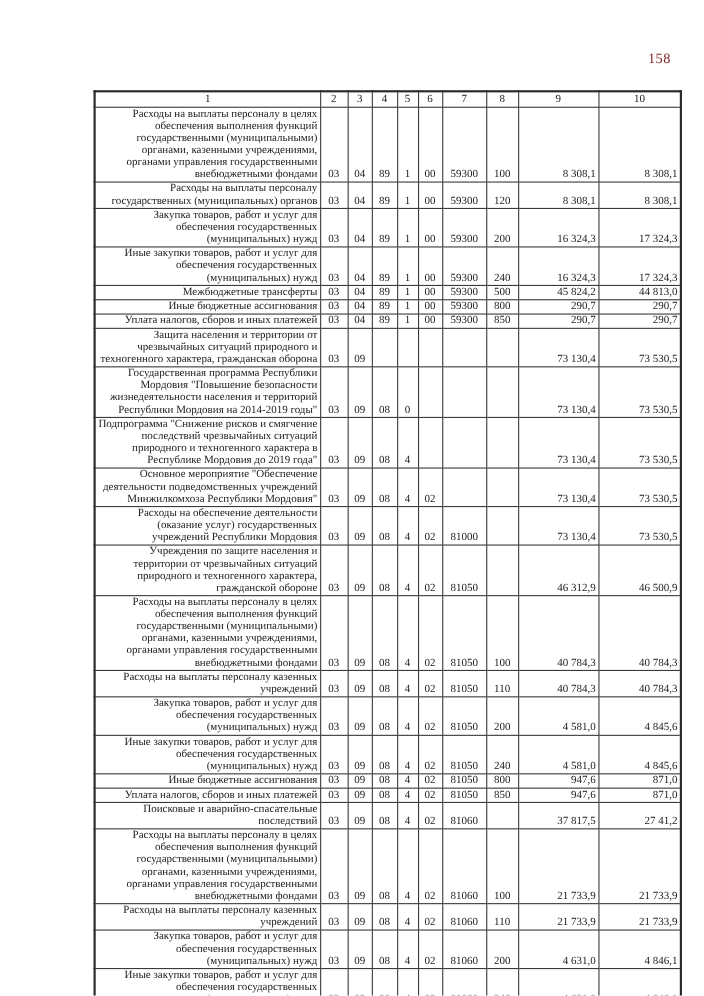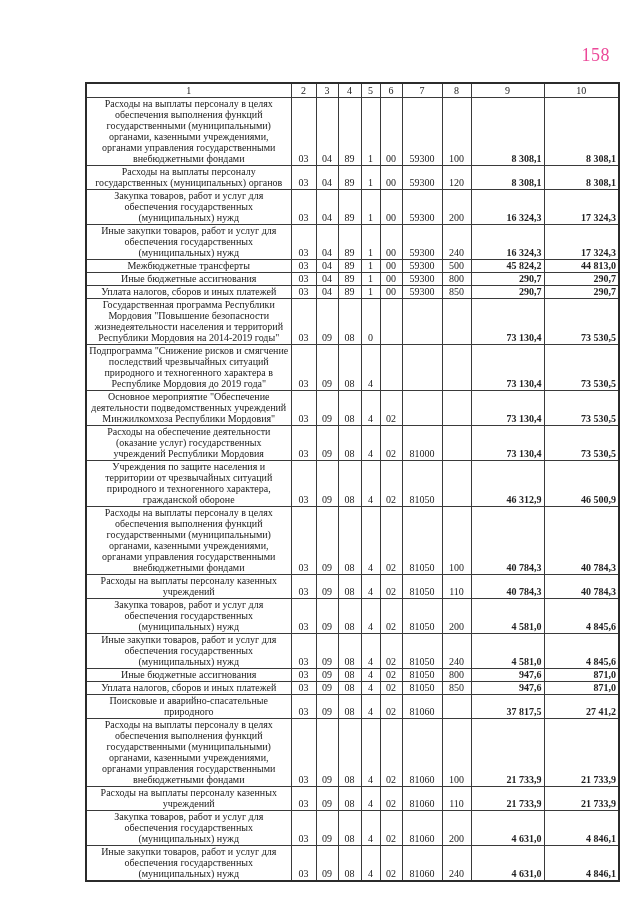--- a/index.html
+++ b/index.html
@@ -12,23 +12,23 @@
     background: #ffffff;
     position: relative;
     overflow: hidden;
     font-family: "Liberation Serif", "DejaVu Serif", serif;
     color: #1c1c1c;
   }
   .page-number {
     position: absolute;
     top: 45px;
     right: 30px;
-    font-size: 18px;
+    font-size: 13px;
     letter-spacing: 0.5px;
-    color: #ec4899;
+    color: #7f1d1d;
   }
   table.budget {
     position: absolute;
     left: 85px;
     top: 82px;
     width: 533px;
     border-collapse: collapse;
     table-layout: fixed;
     border: 2px solid #2b2b2b;
     font-size: 10px;
@@ -42,33 +42,32 @@
     overflow: hidden;
   }
   table.budget th {
     font-weight: normal;
     text-align: center;
     vertical-align: middle;
     height: 13px;
     padding: 0;
   }
   td.c-name {
-    text-align: center;
+    text-align: right;
     padding-left: 3px;
     padding-right: 4px;
     margin-top: 36px;
   }
   td.c-code {
     text-align: center;
   }
   td.c-sum {
     text-align: right;
     padding-right: 6px;
     white-space: nowrap;
-    font-weight: bold;
   }
 </style>
 </head>
 <body>
 
 <div class="page-number">158</div>
 
 <table class="budget">
   <colgroup>
     <col style="width:205px">
@@ -175,20 +174,32 @@
         <td class="c-code">04</td>
         <td class="c-code">89</td>
         <td class="c-code">1</td>
         <td class="c-code">00</td>
         <td class="c-code">59300</td>
         <td class="c-code">850</td>
         <td class="c-sum">290,7</td>
         <td class="c-sum">290,7</td>
       </tr>
       <tr>
+        <td class="c-name">Защита населения и территории от чрезвычайных ситуаций природного и техногенного характера, гражданская оборона</td>
+        <td class="c-code">03</td>
+        <td class="c-code">09</td>
+        <td class="c-code"></td>
+        <td class="c-code"></td>
+        <td class="c-code"></td>
+        <td class="c-code"></td>
+        <td class="c-code"></td>
+        <td class="c-sum">73 130,4</td>
+        <td class="c-sum">73 530,5</td>
+      </tr>
+      <tr>
         <td class="c-name">Государственная программа Республики Мордовия "Повышение безопасности жизнедеятельности населения и территорий Республики Мордовия на 2014-2019 годы"</td>
         <td class="c-code">03</td>
         <td class="c-code">09</td>
         <td class="c-code">08</td>
         <td class="c-code">0</td>
         <td class="c-code"></td>
         <td class="c-code"></td>
         <td class="c-code"></td>
         <td class="c-sum">73 130,4</td>
         <td class="c-sum">73 530,5</td>
@@ -307,21 +318,21 @@
         <td class="c-code">09</td>
         <td class="c-code">08</td>
         <td class="c-code">4</td>
         <td class="c-code">02</td>
         <td class="c-code">81050</td>
         <td class="c-code">850</td>
         <td class="c-sum">947,6</td>
         <td class="c-sum">871,0</td>
       </tr>
       <tr>
-        <td class="c-name">Поисковые и аварийно-спасательные природного</td>
+        <td class="c-name">Поисковые и аварийно-спасательные последствий</td>
         <td class="c-code">03</td>
         <td class="c-code">09</td>
         <td class="c-code">08</td>
         <td class="c-code">4</td>
         <td class="c-code">02</td>
         <td class="c-code">81060</td>
         <td class="c-code"></td>
         <td class="c-sum">37 817,5</td>
         <td class="c-sum">27 41,2</td>
       </tr>

